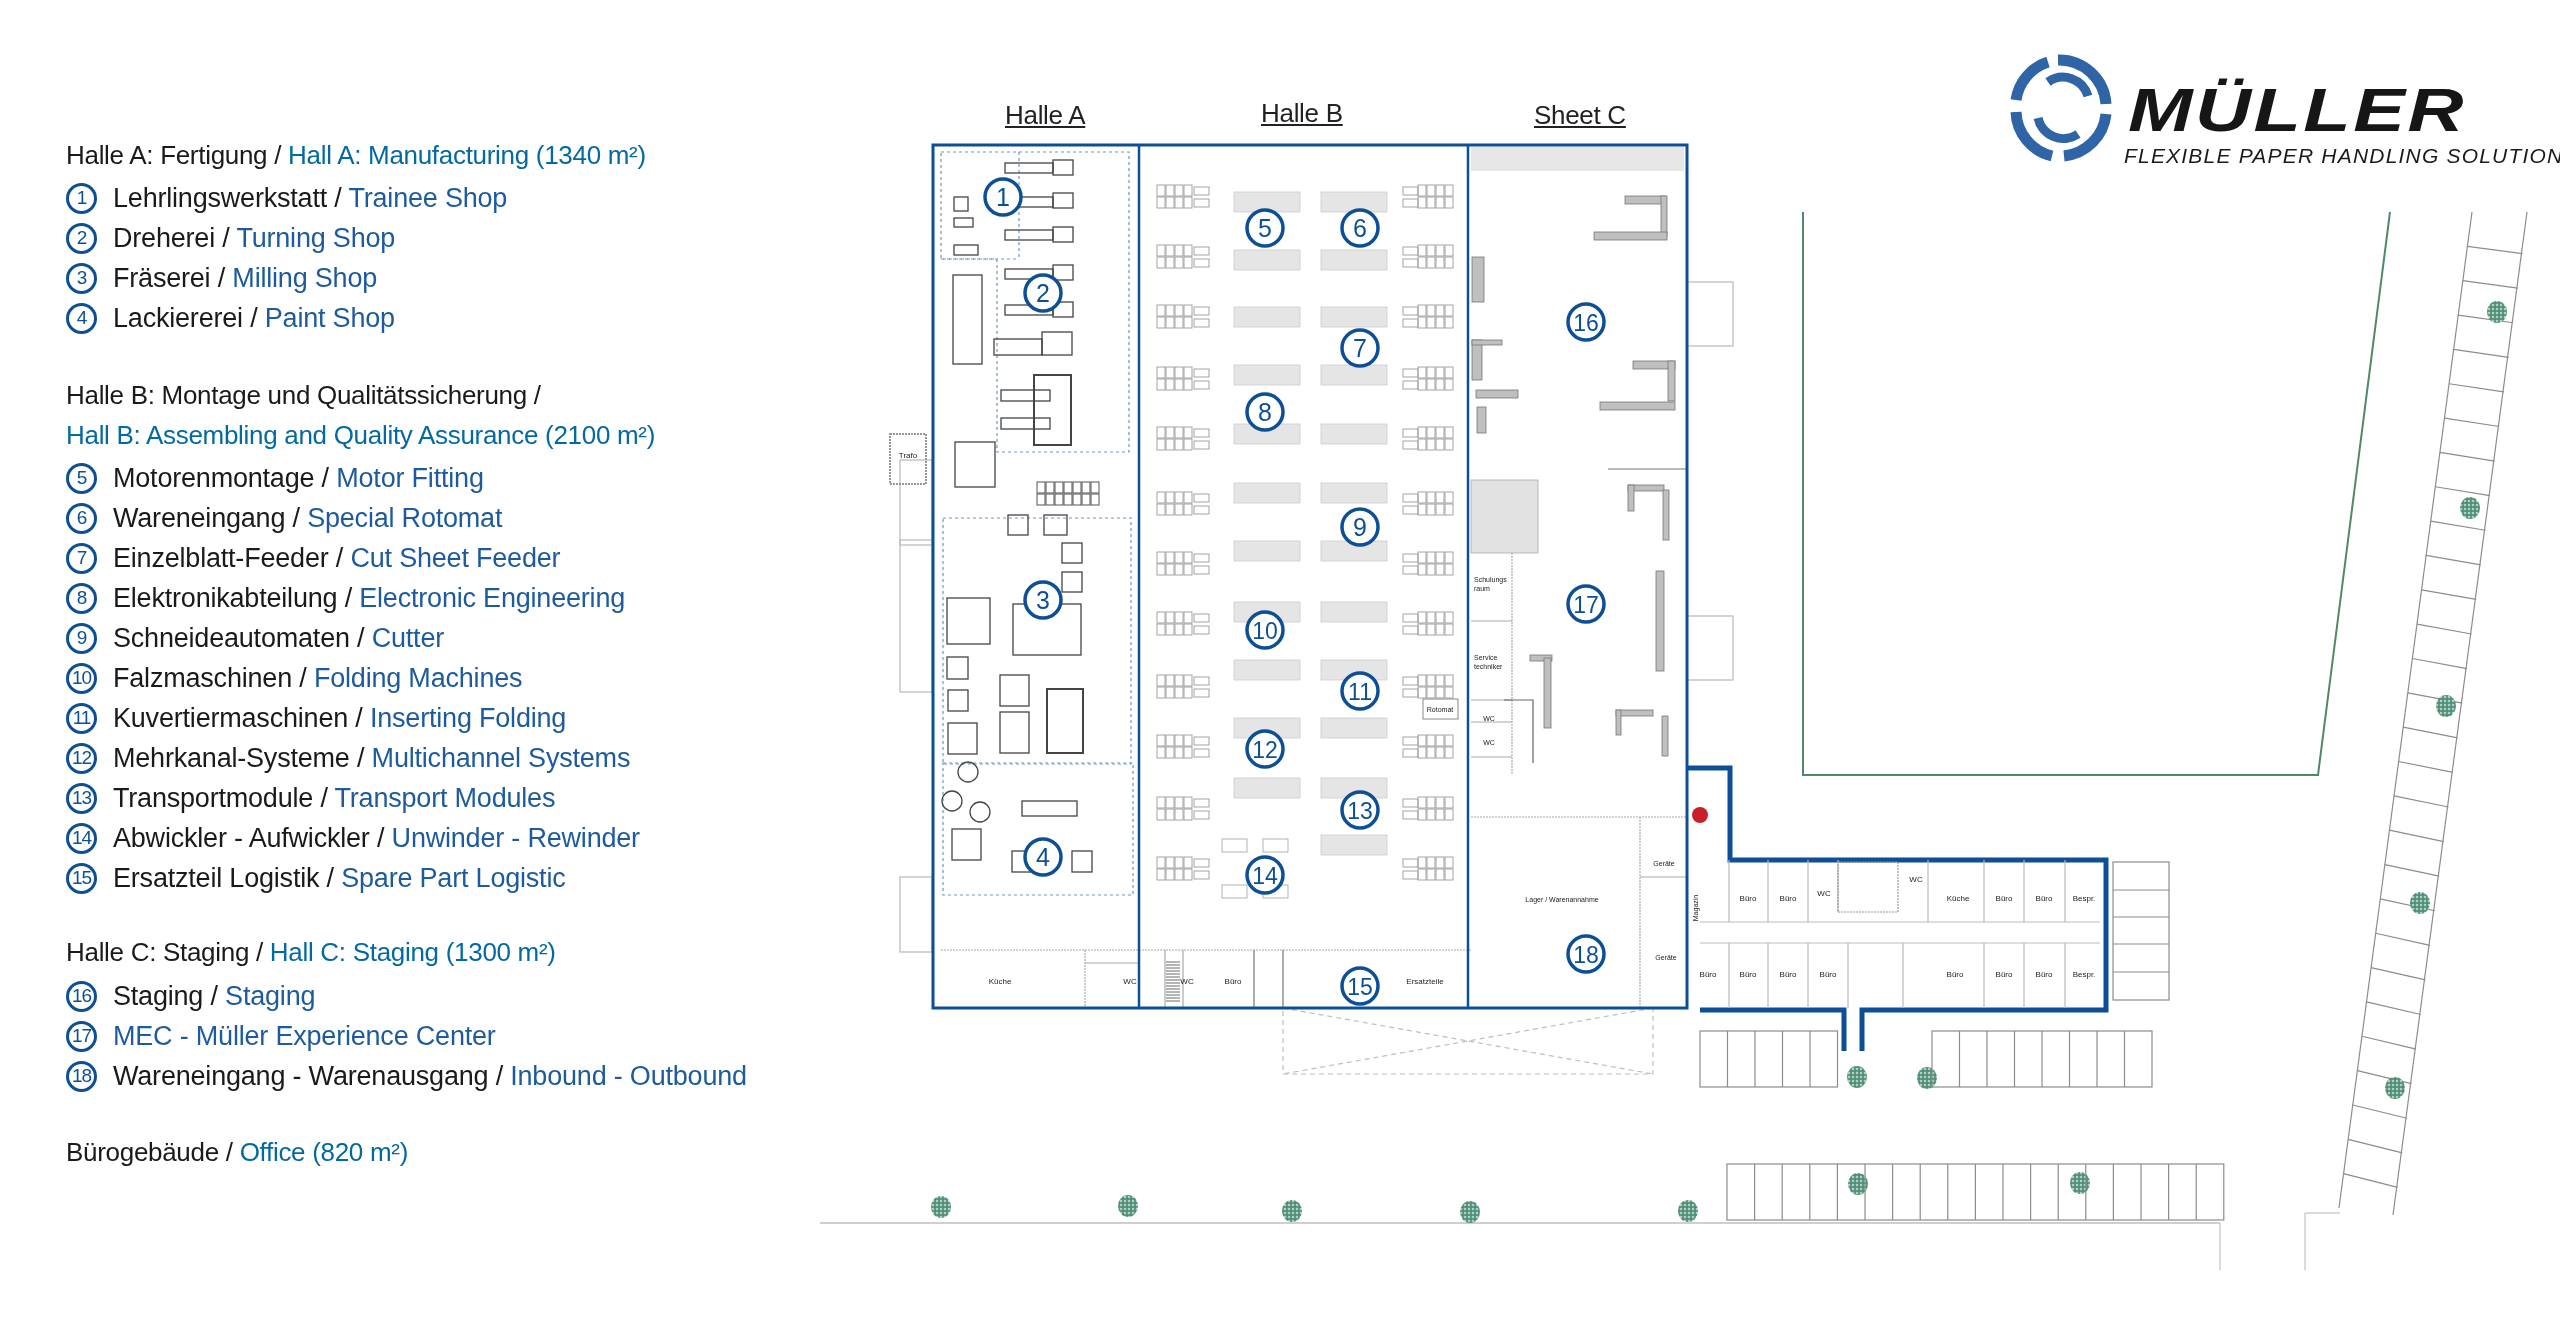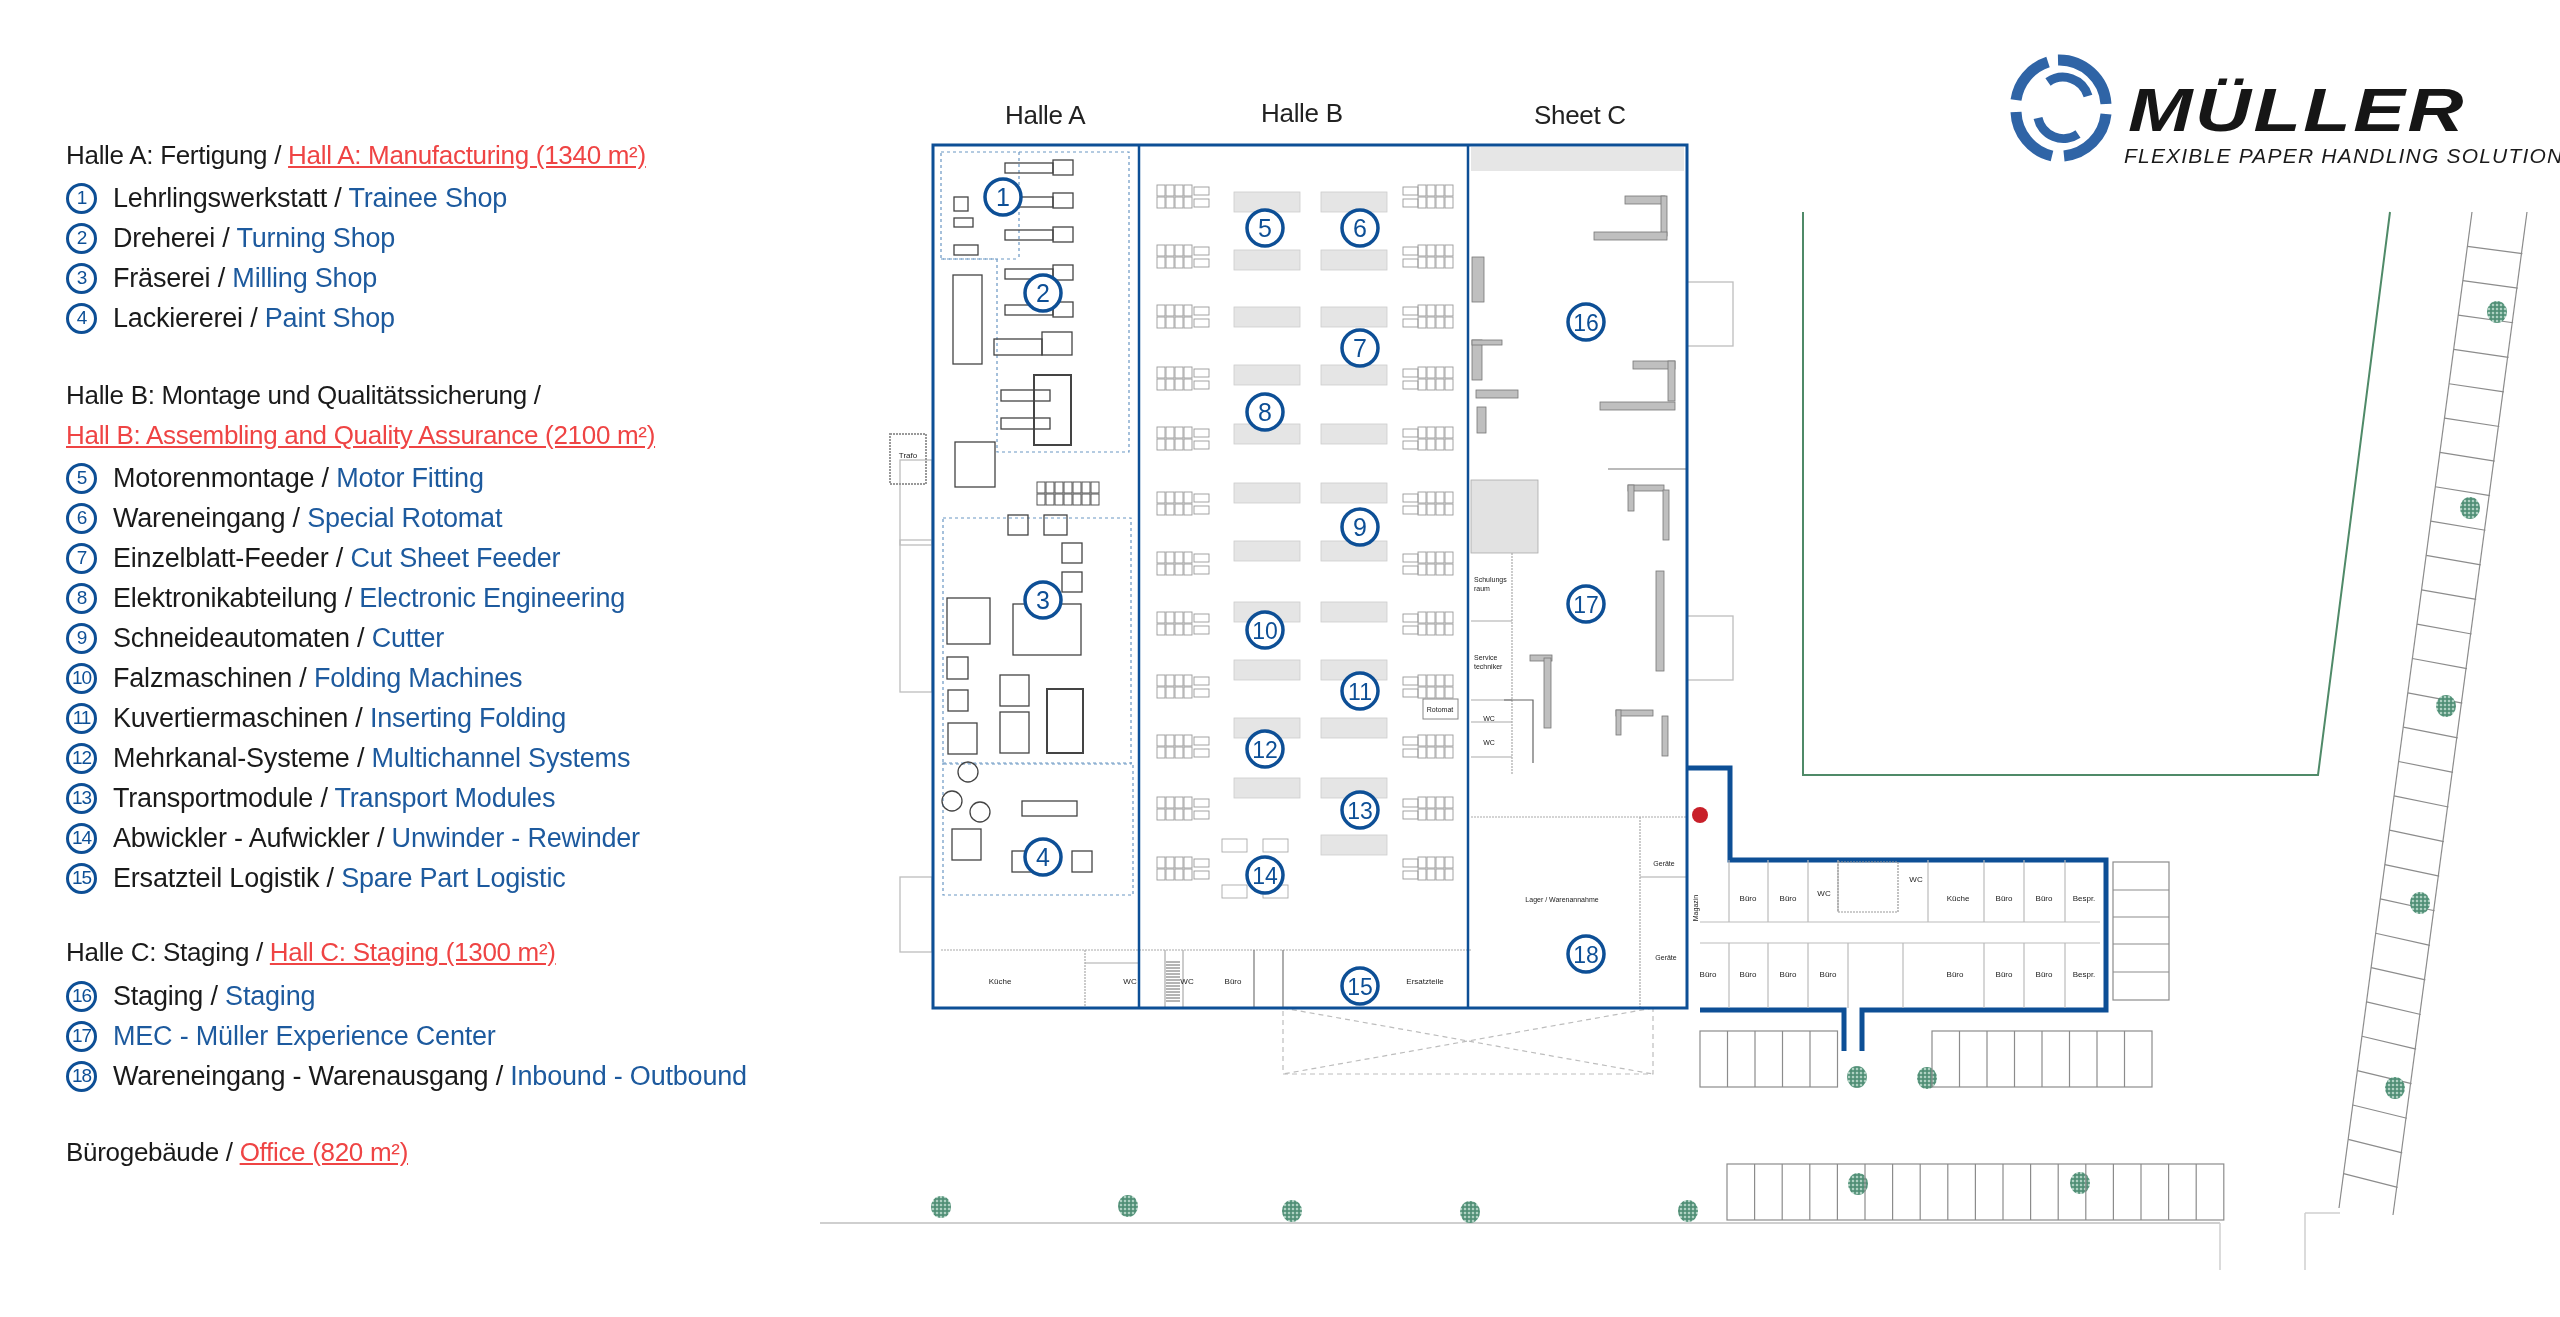--- a/index.html
+++ b/index.html
@@ -1,29 +1,29 @@
 <!DOCTYPE html>
 <html><head>
 <meta charset="utf-8">
 <style>
   html, body { margin:0; padding:0; background:#ffffff; }
   body { width:2560px; height:1317px; position:relative; overflow:hidden;
          font-family:"Liberation Sans", sans-serif; }
   .legend { position:absolute; left:66px; top:0; width:820px; }
   .sec-title { position:absolute; left:0; font-size:26px; color:#1a1a1a; white-space:nowrap;
                font-family:"Liberation Sans", sans-serif; letter-spacing:-0.3px; }
-  .sec-title .en { color:#ef4444;text-decoration:underline; }
+  .sec-title .en { color:#0369a1; }
   .item { position:absolute; left:0; height:38px; display:flex; align-items:center; white-space:nowrap; }
   .num { width:31px; height:31px; border:3.5px solid #0d4f96; border-radius:50%; box-sizing:border-box;
          display:flex; align-items:center; justify-content:center; font-size:19px; color:#0d4f96;
          margin-right:16px; font-family:"Liberation Sans", sans-serif; letter-spacing:-1px; }
   .item-text { font-size:27px; color:#1a1a1a; letter-spacing:-0.2px; }
   .item-text .en { color:#1d5a9e; }
   .plan { position:absolute; left:0; top:0; width:2560px; height:1317px; }
-  .hall-label { position:absolute; font-size:26px; color:#222; letter-spacing:-0.3px; }
+  .hall-label { position:absolute; font-size:26px; color:#222; letter-spacing:-0.3px;text-decoration:underline; }
   .logo { position:absolute; left:2008px; top:52px; width:520px; height:130px;font-style:italic; }
   .logo-word { position:absolute; left:120px; top:22px; font-size:62px; font-weight:bold; color:#161616;
                letter-spacing:2px; font-family:"Liberation Sans", sans-serif; transform:scaleX(1.25); transform-origin:left; }
   .logo-tag { position:absolute; left:116px; top:92px; font-size:21px; color:#1a1a1a; letter-spacing:1.2px; white-space:nowrap; }
   .room-label { font-family:"Liberation Sans", sans-serif; font-size:8px; fill:#222; }
 </style>
 </head>
 <body>
 
 <div class="legend">

